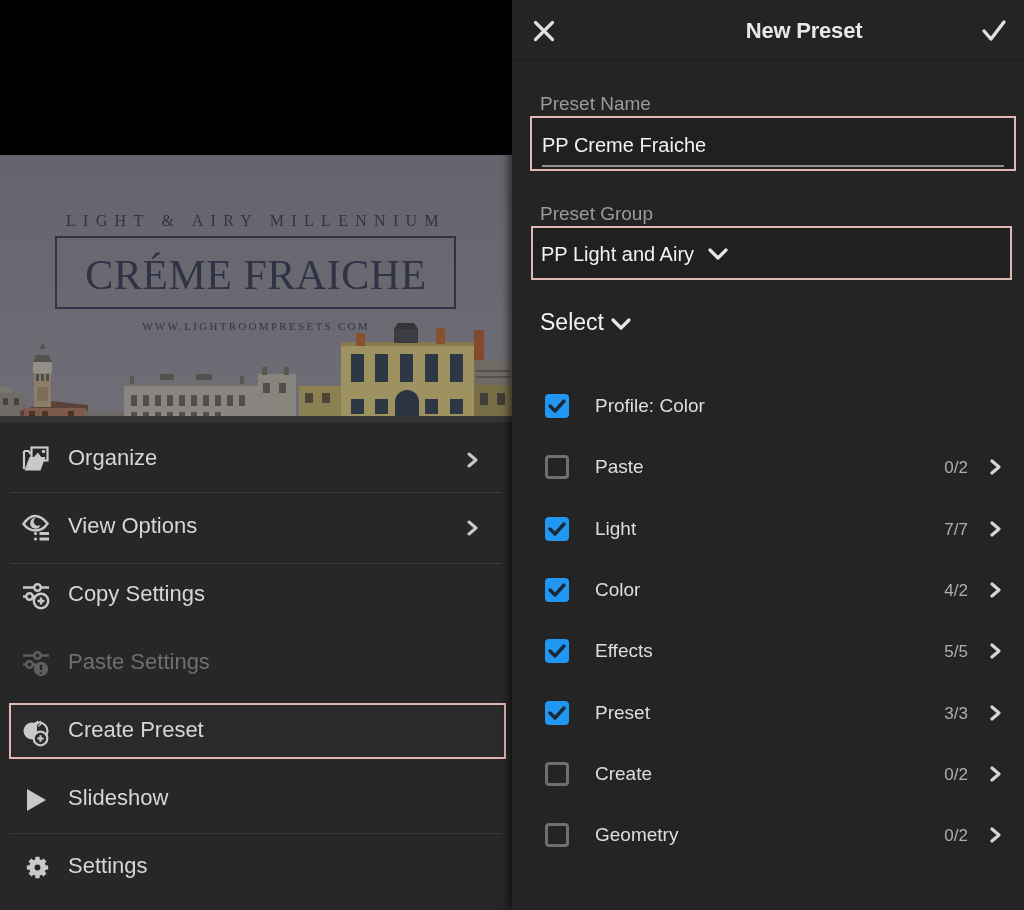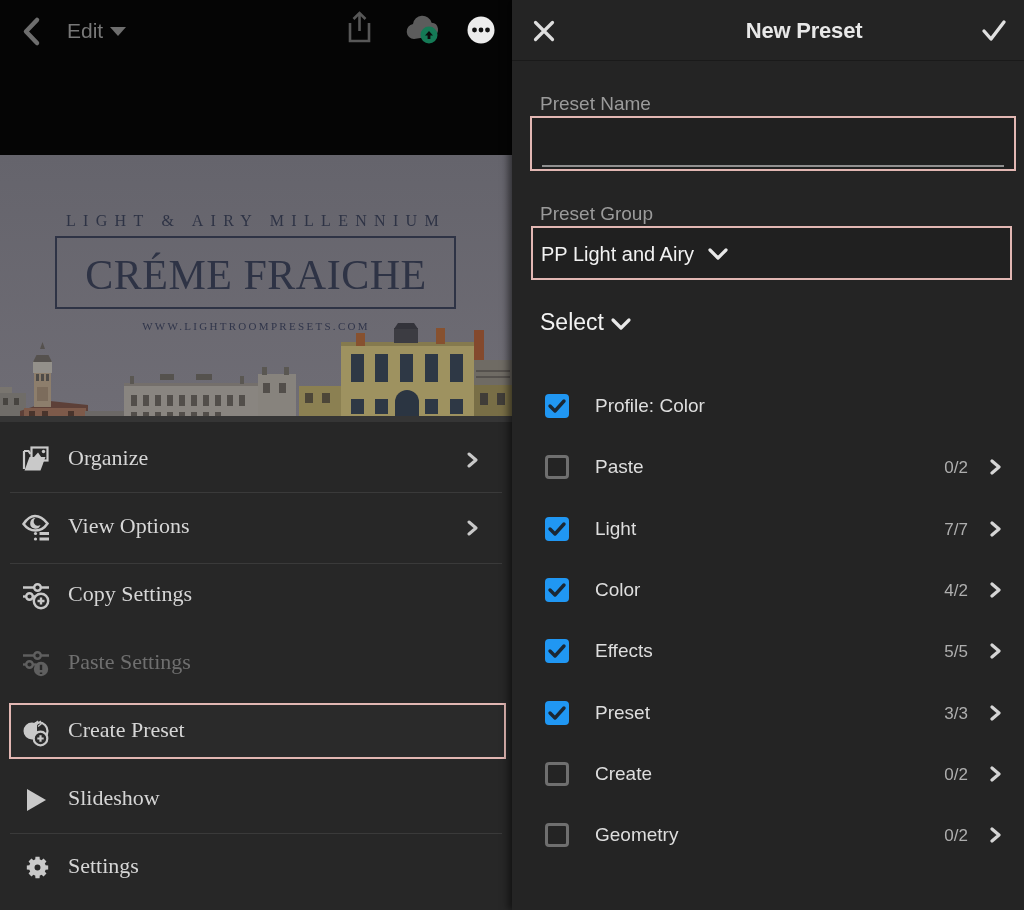--- a/index.html
+++ b/index.html
@@ -12,21 +12,21 @@
   
   #topbar { position:absolute; left:0; top:0; width:512px; height:155px; background:#050505; }
   #editlbl { position:absolute; left:67px; top:19px; font-size:21px; color:#787878; }
 
   
   #photo { position:absolute; left:0; top:155px; width:512px; height:267px; }
 
   
   #menu { position:absolute; left:0; top:422px; width:512px; height:488px; background:#272727; }
   .mitem { position:absolute; left:0; width:512px; height:0; }
-  .mtxt { position:absolute; left:68px; top:-14px; font-size:22px; color:#d6d6d6;font-family:Liberation Serif, serif; }
+  .mtxt { position:absolute; left:68px; top:-14px; font-size:22px; color:#d6d6d6; }
   .micon { position:absolute; left:22px; top:-13px; }
   .msep { position:absolute; left:10px; width:492px; height:1px; background:#3a3a3a; }
   .mchev { position:absolute; left:465px; top:-7px; }
   #createbox { position:absolute; left:9px; top:281px; width:497px; height:56px;
     border:2px solid #e2b7b3; background:#2a2a2a; }
 
   
   #rheader { position:absolute; left:0; top:0; width:512px; height:61px; background:#242424;
     border-bottom:1px solid #1a1a1a;}
   #rtitle { position:absolute; left:0; top:18px; width:512px; text-align:center;
@@ -39,36 +39,20 @@
   .cb.on { background:#2097f3; }
   .cb.off { border:3px solid #6f6f6f; background:transparent; }
   .rowlbl { position:absolute; left:83px; top:-11px; font-size:19px; color:#dedede; }
   .cnt { position:absolute; left:416px; top:-9px; width:40px; text-align:right; font-size:17px; color:#aeaeae; }
   .rchev { position:absolute; left:477px; top:-8px; }
 </style>
 </head>
 <body>
 <div id="app">
   <div id="left">
-    <div id="topbar">
-      <svg width="512" height="155" style="position:absolute;left:0;top:0">
-        <path d="M37 20 L26 31.5 L37 43" stroke="#6e6e6e" stroke-width="4.5" fill="none" stroke-linecap="round" stroke-linejoin="round"></path>
-        <path d="M110 27 L126 27 L118 36 Z" fill="#6e6e6e"></path>
-        <path d="M350 23 L350 41 L369 41 L369 23" stroke="#575757" stroke-width="2.6" fill="none"></path>
-        <path d="M359.5 31 L359.5 14 M353.5 19 L359.5 13 L365.5 19" stroke="#575757" stroke-width="2.6" fill="none"></path>
-        <path d="M414 39 a7.5 7.5 0 0 1 -1 -14.9 a9.5 9.5 0 0 1 18.6 -1.4 a6.8 6.8 0 0 1 1.9 13.2 Z" fill="#5c5c5c"></path>
-        <circle cx="429" cy="35" r="8.5" fill="#157a56"></circle>
-        <path d="M429 31 L433 35.5 L425 35.5 Z M427.6 35 h2.8 v4 h-2.8 Z" fill="#0c0c0c"></path>
-        <circle cx="481" cy="30" r="13.5" fill="#ececec"></circle>
-        <circle cx="474.5" cy="30" r="2.4" fill="#111"></circle>
-        <circle cx="481" cy="30" r="2.4" fill="#111"></circle>
-        <circle cx="487.5" cy="30" r="2.4" fill="#111"></circle>
-      </svg>
-      <span id="editlbl">Edit</span>
-    </div>
 
     <svg id="photo" width="512" height="267" viewBox="0 0 512 267">
       <defs>
         <linearGradient id="sky" x1="0" y1="0" x2="0" y2="1">
           <stop offset="0" stop-color="#65646c"></stop>
           <stop offset="1" stop-color="#6f6d75"></stop>
         </linearGradient>
       </defs>
       <rect width="512" height="267" fill="url(#sky)"></rect>
 
@@ -254,20 +238,21 @@
     <div id="rheader">
       <svg width="512" height="61" style="position:absolute;left:0;top:0">
         <path d="M23.5 22.5 L40.5 39.5 M40.5 22.5 L23.5 39.5" stroke="#dedede" stroke-width="3.2" stroke-linecap="round"></path>
         <path d="M472 31 L479 39 L492 22" stroke="#e0e0e0" stroke-width="3.4" fill="none" stroke-linecap="round" stroke-linejoin="round"></path>
       </svg>
       <div id="rtitle">New Preset</div>
     </div>
 
     <div class="rlabel" style="top:93px">Preset Name</div>
     <div class="pinkbox" style="left:18px;top:116px;width:486px;height:55px"></div>
+    <div class="rwhite" style="left:30px;top:134px;font-size:20px">PP Creme Fraiche</div>
     <div style="position:absolute;left:30px;top:165px;width:462px;height:2px;background:#8f8f8f"></div>
 
     <div class="rlabel" style="top:203px">Preset Group</div>
     <div class="pinkbox" style="left:19px;top:226px;width:481px;height:54px"></div>
     <div class="rwhite" style="left:29px;top:243px;font-size:20px">PP Light and Airy</div>
     <svg style="position:absolute;left:195px;top:246px" width="22" height="16">
         <path d="M3 4 L11 12 L19 4" stroke="#e8e8e8" stroke-width="3.2" fill="none" stroke-linecap="round" stroke-linejoin="round"></path>
       </svg>
 
     <div class="rwhite" style="left:28px;top:309px;font-size:23px">Select</div>

